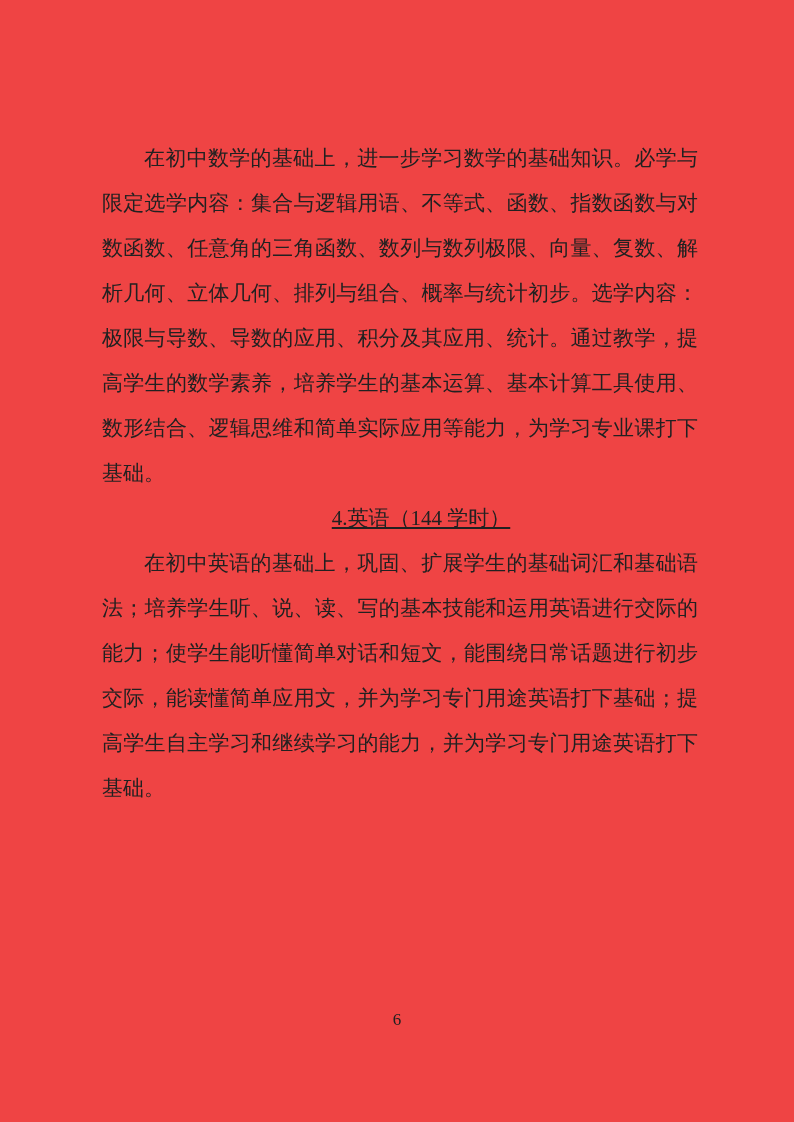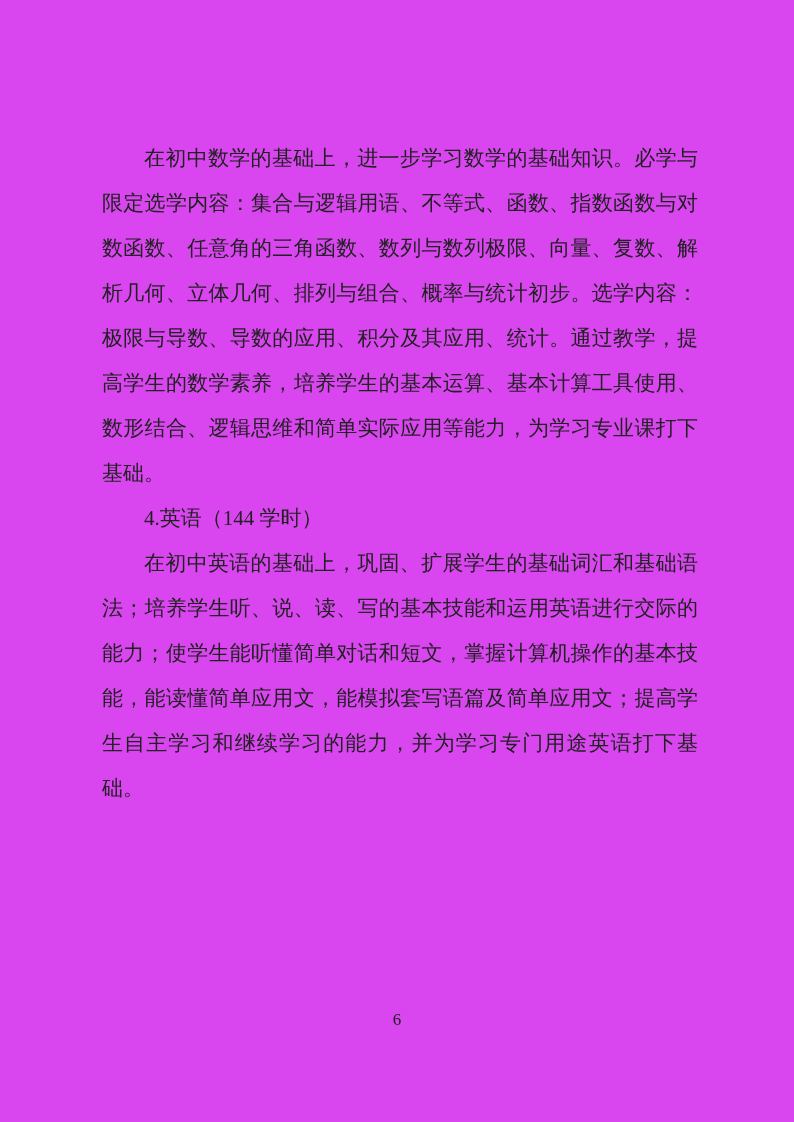--- a/index.html
+++ b/index.html
@@ -13,55 +13,56 @@
     background: #ffffff;
     font-family: "Liberation Serif", "DejaVu Serif", serif;
     overflow: hidden;
   }
   .page {
     position: absolute;
     left: 0;
     top: 0;
     width: 794px;
     height: 1122px;
-    background: #d946ef;
+    background: #ef4444;
   }
   .content {
     position: absolute;
     left: 102px;
     top: 136px;
     width: 596px;
     color: #212121;
     font-size: 21px;
     line-height: 45px;
     text-align: justify;
     text-justify: inter-ideograph;
   }
   .content p {
     margin: 0;
     padding: 0;
     text-indent: 2em;
   }
   .content p.heading {
-    text-align: left;
+    text-align: center;
+    text-decoration: underline;
   }
   .page-number {
     position: absolute;
     left: 0;
     top: 1006px;
     width: 794px;
     text-align: center;
     font-size: 17px;
     line-height: 28px;
     color: #212121;
   }
 </style>
 </head>
 <body>
 
 <div class="page">
   <div class="content">
     <p>在初中数学的基础上，进一步学习数学的基础知识。必学与限定选学内容：集合与逻辑用语、不等式、函数、指数函数与对数函数、任意角的三角函数、数列与数列极限、向量、复数、解析几何、立体几何、排列与组合、概率与统计初步。选学内容：极限与导数、导数的应用、积分及其应用、统计。通过教学，提高学生的数学素养，培养学生的基本运算、基本计算工具使用、数形结合、逻辑思维和简单实际应用等能力，为学习专业课打下基础。</p>
     <p class="heading">4.英语（144 学时）</p>
-    <p>在初中英语的基础上，巩固、扩展学生的基础词汇和基础语法；培养学生听、说、读、写的基本技能和运用英语进行交际的能力；使学生能听懂简单对话和短文，掌握计算机操作的基本技能，能读懂简单应用文，能模拟套写语篇及简单应用文；提高学生自主学习和继续学习的能力，并为学习专门用途英语打下基础。</p>
+    <p>在初中英语的基础上，巩固、扩展学生的基础词汇和基础语法；培养学生听、说、读、写的基本技能和运用英语进行交际的能力；使学生能听懂简单对话和短文，能围绕日常话题进行初步交际，能读懂简单应用文，并为学习专门用途英语打下基础；提高学生自主学习和继续学习的能力，并为学习专门用途英语打下基础。</p>
   </div>
   <div class="page-number">6</div>
 </div>
 
 </body></html>

